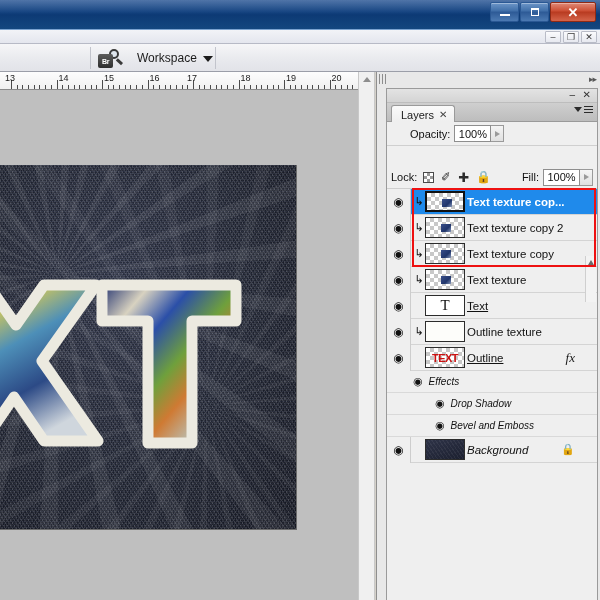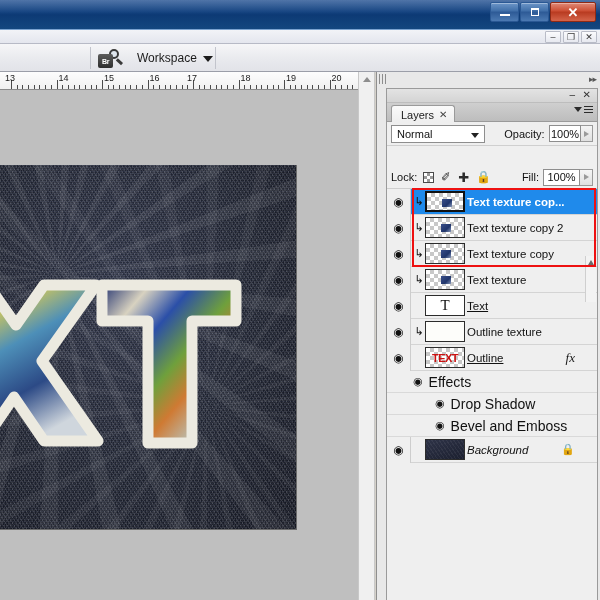--- a/index.html
+++ b/index.html
@@ -298,21 +298,21 @@
   .fx-mark {
     position:absolute; right:22px; top:5px;
     font-family:"Liberation Serif", serif; font-style:italic; font-size:13px; color:#1a1a1a;
   }
   .lock-mark { position:absolute; right:22px; top:6px; font-size:11px; color:#1d1d1d; }
 
   .effrow {
     position:relative; display:flex; align-items:center; height:22px;
     border-bottom:1px solid #d9d9d9; background:#efefef;
   }
-  .effrow .etext { font-size:14px; color:#111; }
+  .effrow .etext { font-size:10px; color:#111;font-style:italic; }
   .eff-indent-1 { margin-left:26px; }
   .eff-indent-2 { margin-left:48px; }
   .effrow.sub { border-bottom:1px solid #d9d9d9; }
   .eff-eye { font-size:11px; color:#111; margin-right:6px; }
 
   
   .red-box {
     position:absolute; left:25px; top:0px; width:184px; height:78px;
     border:2px solid #ee1111; pointer-events:none; z-index:5;
   }
@@ -498,24 +498,20 @@
           <span>Layers</span>
           <span class="x">✕</span>
         </div>
         <div class="panel-menu">
           <div class="tri"></div>
           <div class="lines"></div>
         </div>
       </div>
 
       <div class="row-blend">
-        <div class="blend-select">
-          <span>Normal</span>
-          <div class="caret"></div>
-        </div>
         <span class="lbl" style="margin-left:19px">Opacity:</span>
         <div class="num-box" style="margin-left:4px">
           <span>100%</span>
         </div>
         <div class="spin">
           <div class="tri-r"></div>
         </div>
       </div>
 
       <div class="row-lock">

